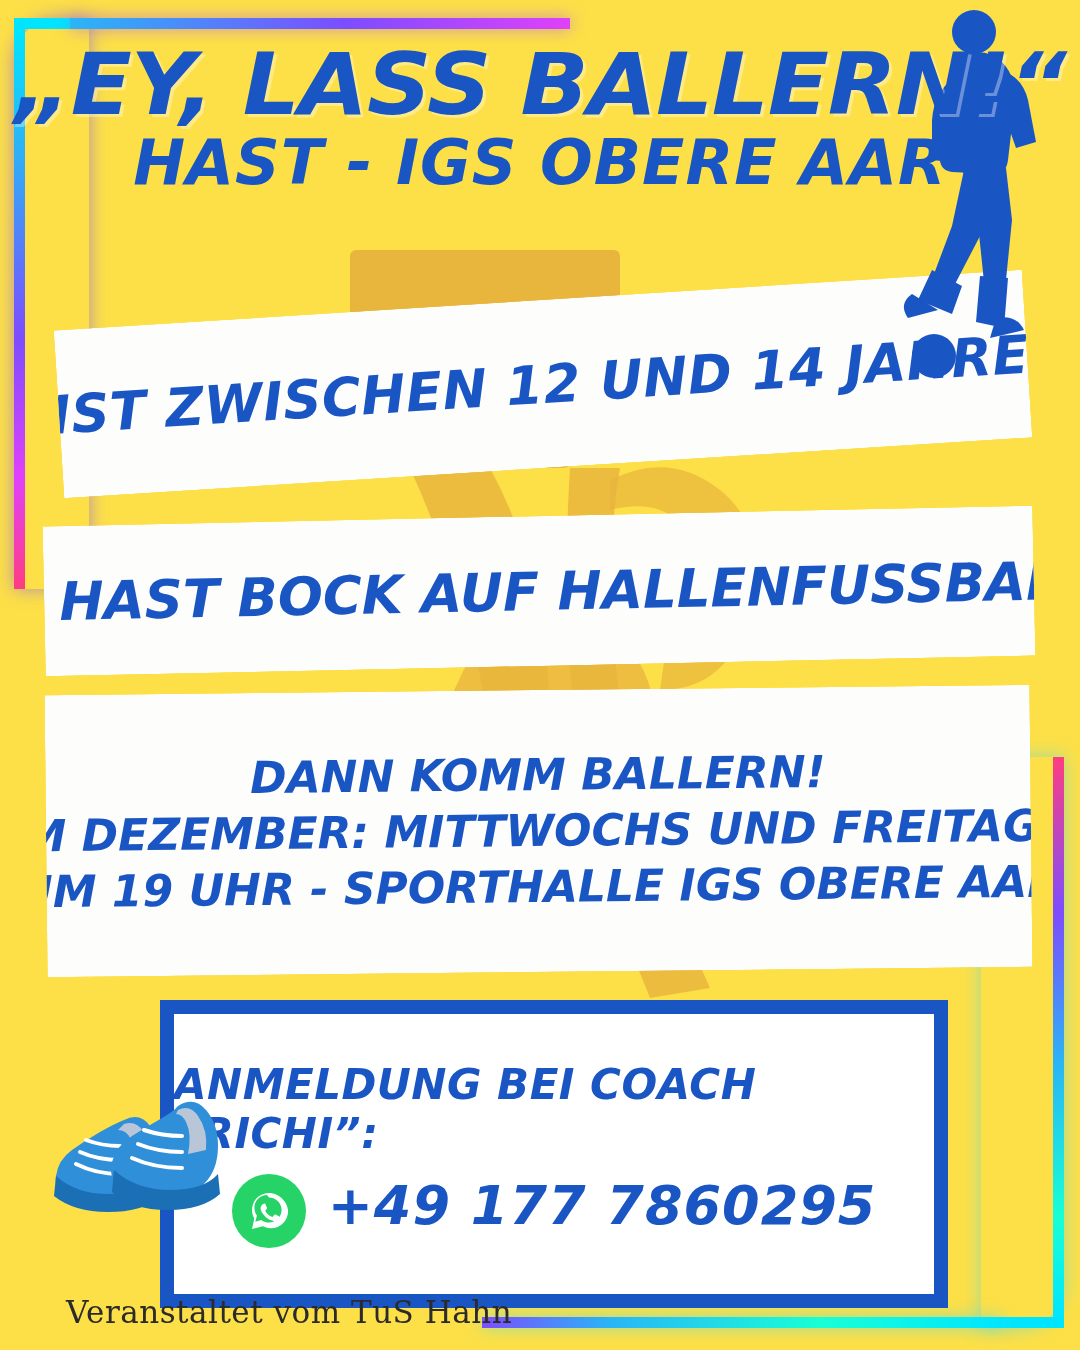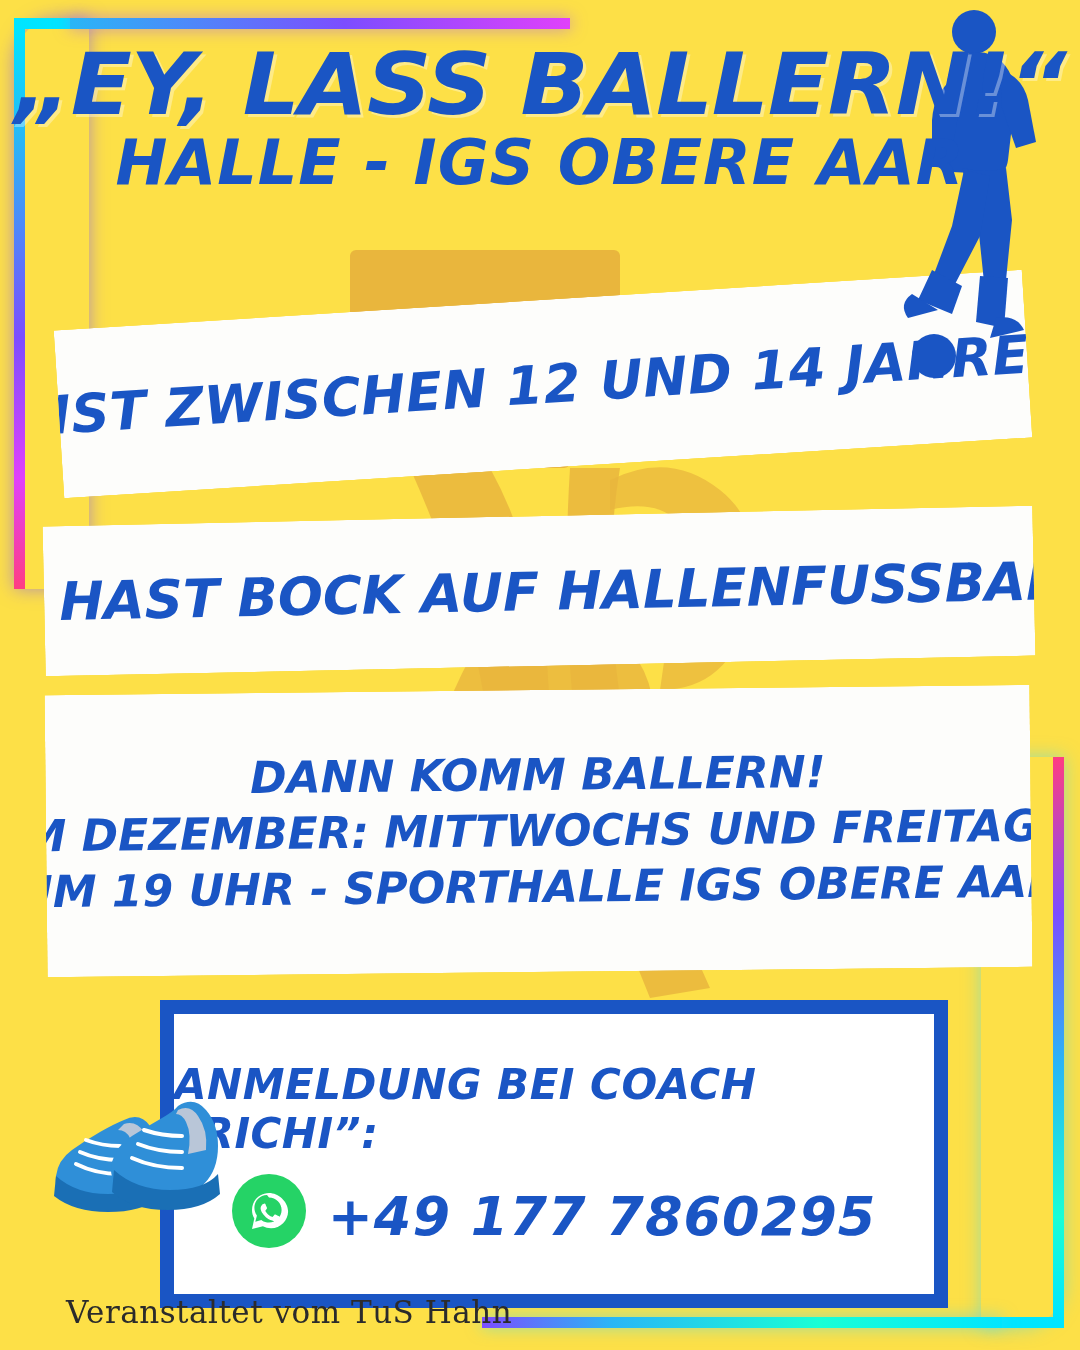--- a/index.html
+++ b/index.html
@@ -191,21 +191,21 @@
     font-family: "DejaVu Sans", sans-serif;
     font-weight: bold;
     font-style: italic;
     font-size: 42px;
     color: #1a55c4;
     letter-spacing: .5px;
     margin-bottom: 16px;
   }
   .phone-row {
     display: flex;
-    align-items: flex-end;
+    align-items: flex-start;
     gap: 22px;
   }
   .wa-icon {
     width: 74px;
     height: 74px;
     border-radius: 50%;
     background: #25D366;
     display: flex;
     align-items: center;
     justify-content: center;
@@ -259,21 +259,21 @@
       <rect x="190" y="228" width="150" height="30" rx="6"></rect>
       <path d="M180 258 q80 180 80 300 q0 120 -40 200 l60 0 q40 -120 40 -240 q0 -150 -60 -260 z" opacity=".85"></path>
       <path d="M340 258 q-10 160 10 290 q20 120 70 240 l60 -10 q-60 -130 -85 -260 q-25 -140 -5 -260 z" opacity=".85"></path>
       <path d="M250 430 q60 -60 130 -10 q60 45 40 140 q-20 95 -95 120 q-80 25 -115 -55 q-30 -75 40 -195 z" opacity=".8"></path>
       <path d="M380 270 q60 -30 110 10 q50 40 30 120 q-20 80 -90 80 l10 -70 q40 -30 20 -80 q-20 -45 -80 -30 z" opacity=".75"></path>
     </g>
   </svg>
 
   <div class="headline">
     <span class="l1">„EY, LASS BALLERN!“</span>
-    <span class="l2">HALLE - IGS OBERE AAR</span>
+    <span class="l2">HAST - IGS OBERE AAR</span>
   </div>
 
   <svg class="player" viewBox="0 0 150 370">
     <g fill="#1a55c4">
       <circle cx="78" cy="24" r="22"></circle>
       <path d="M62 48 q28 -10 44 6 q16 16 12 46 l-6 52 q-2 16 -16 14 l-40 -2 q-14 -2 -12 -18 l6 -62 q2 -26 12 -36 z"></path>
       <path d="M104 62 q22 6 28 30 l8 42 -20 6 -14 -40 z"></path>
       <path d="M58 70 q-20 14 -22 42 l0 40 18 2 8 -46 z"></path>
       <path d="M66 160 q24 6 44 0 l6 52 -6 60 -22 2 -6 -58 z"></path>
       <path d="M68 162 l-12 56 -18 48 20 12 26 -50 10 -60 z"></path>

